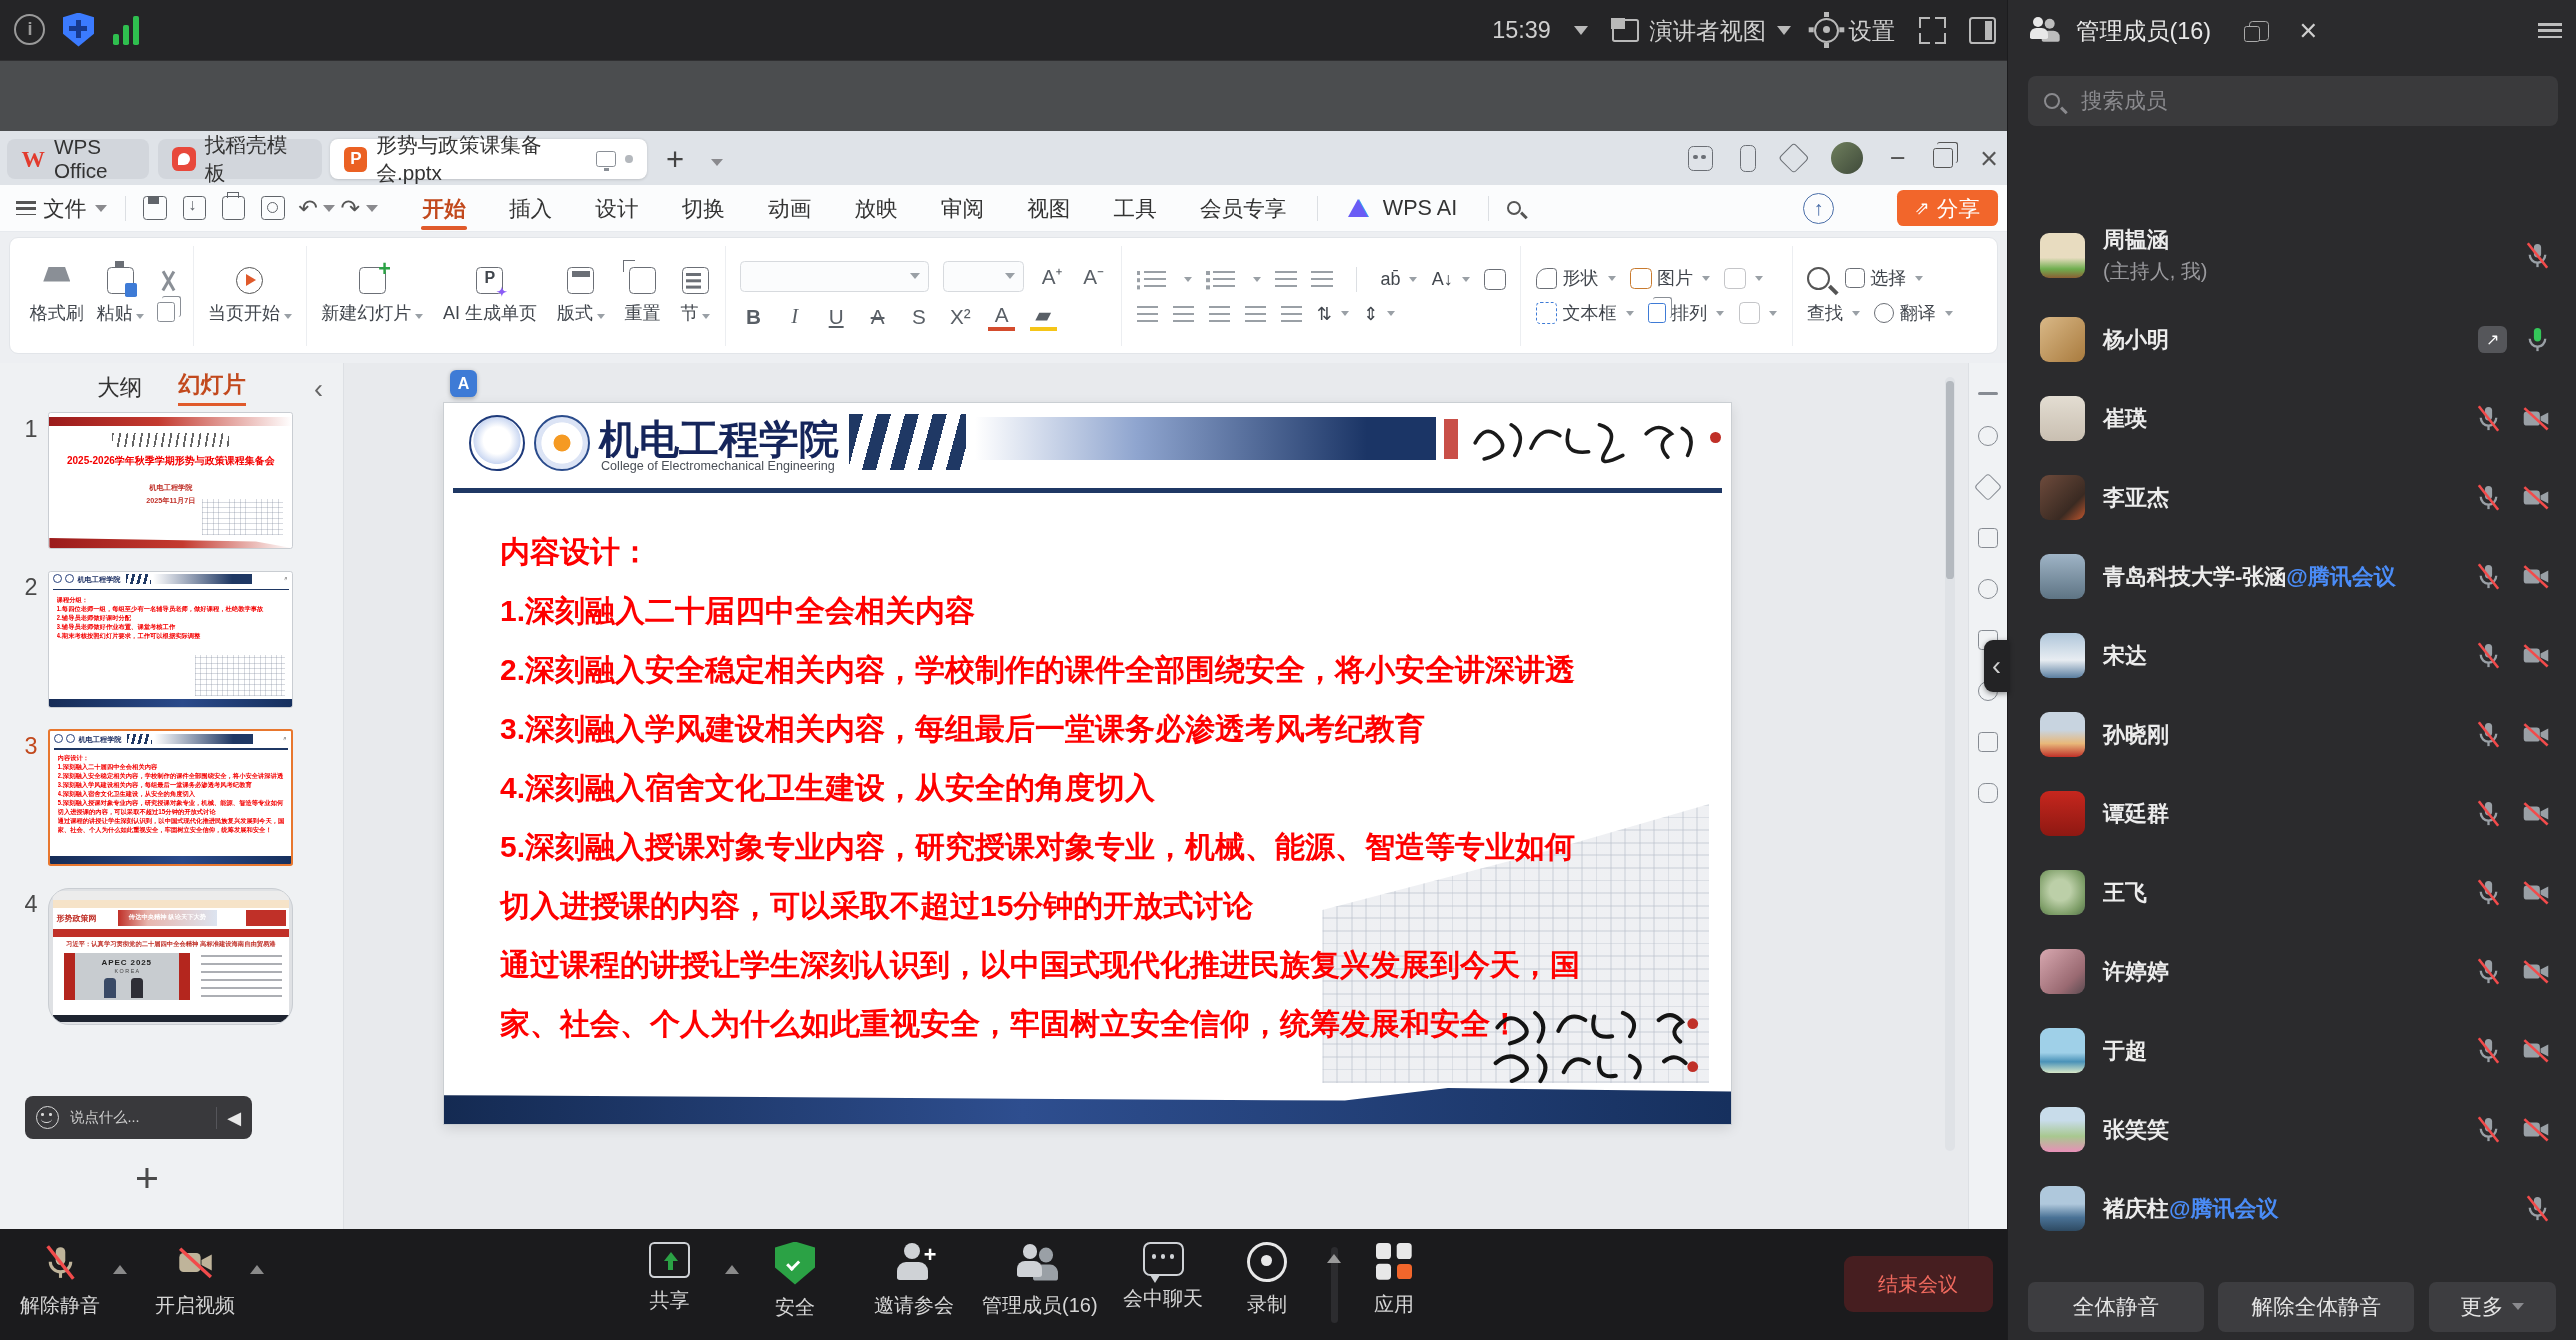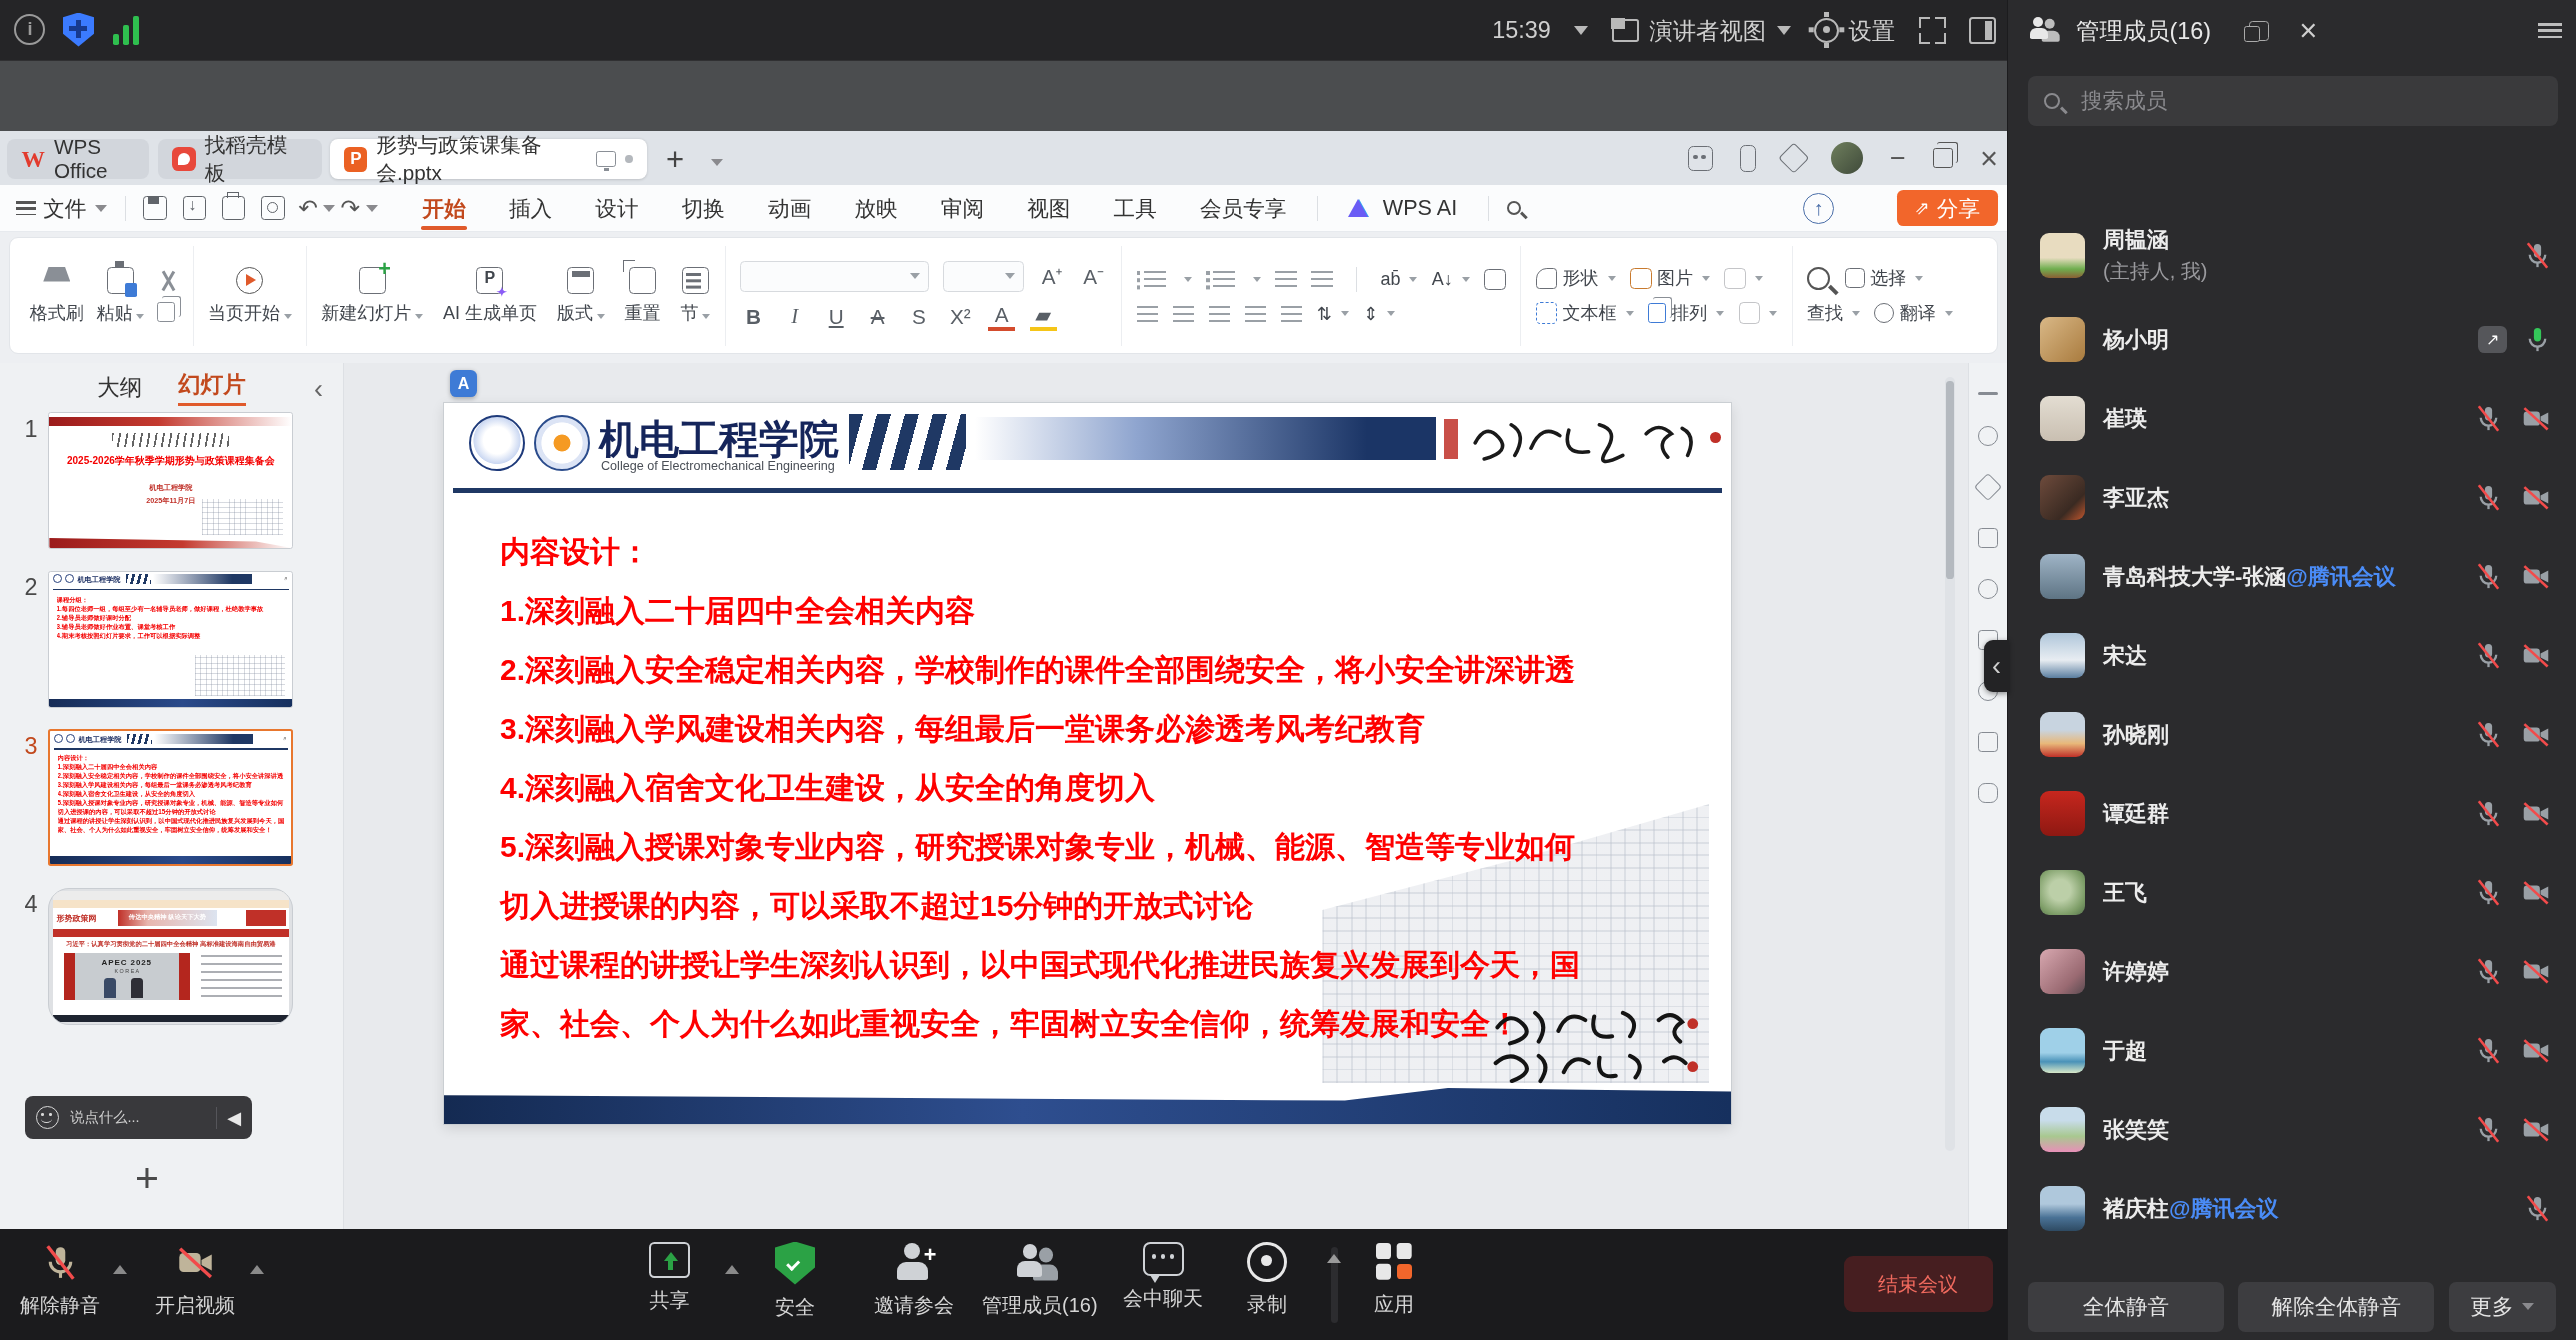--- a/index.html
+++ b/index.html
@@ -1005,21 +1005,21 @@
             </svg>
         </span>
       </div>
 
       <div class="mrow">
         
       </div>
     </div>
 
     <div class="pfoot">
-      <div class="pfbtn" style="width:196px;">全体静音</div>
+      <div class="pfbtn" style="width:176px;">全体静音</div>
       <div class="pfbtn" style="width:196px;">解除全体静音</div>
       <div class="pfbtn" style="flex:1;">
           <span>更多</span>
           <span class="dcaret"></span>
         </div>
     </div>
   </div>
 
   <div class="handle">‹</div>
 

